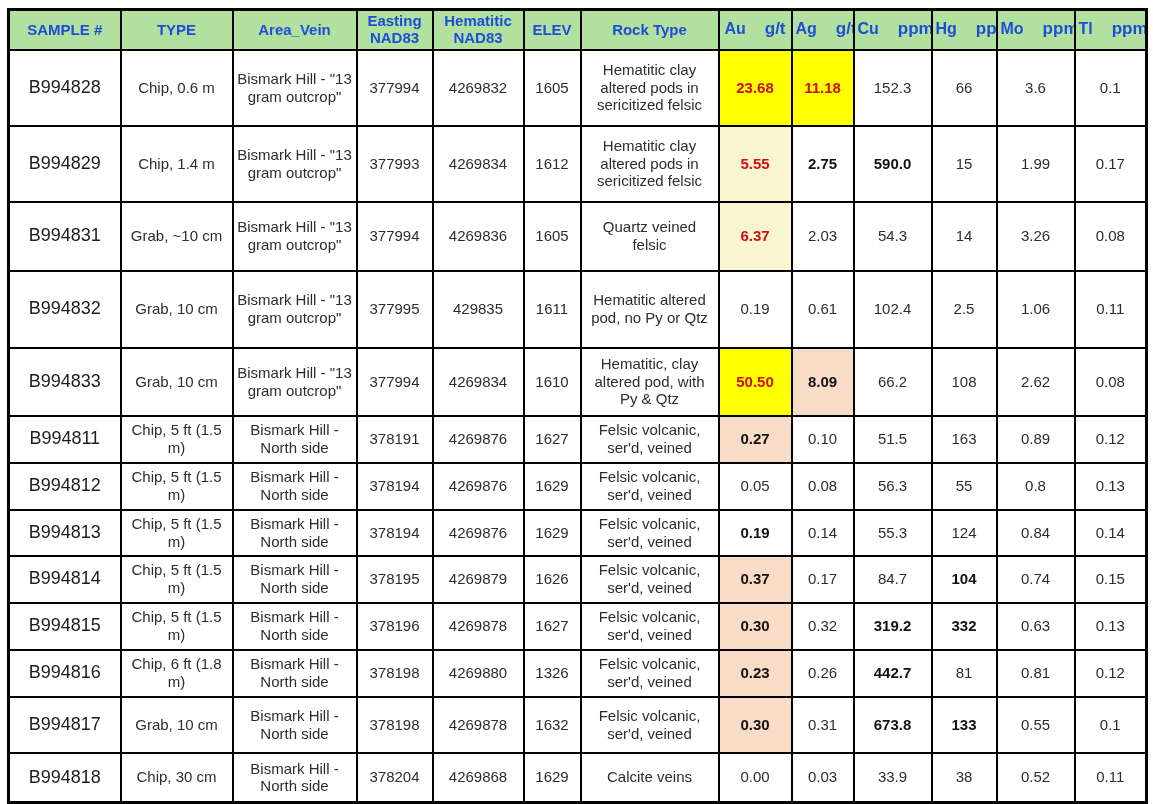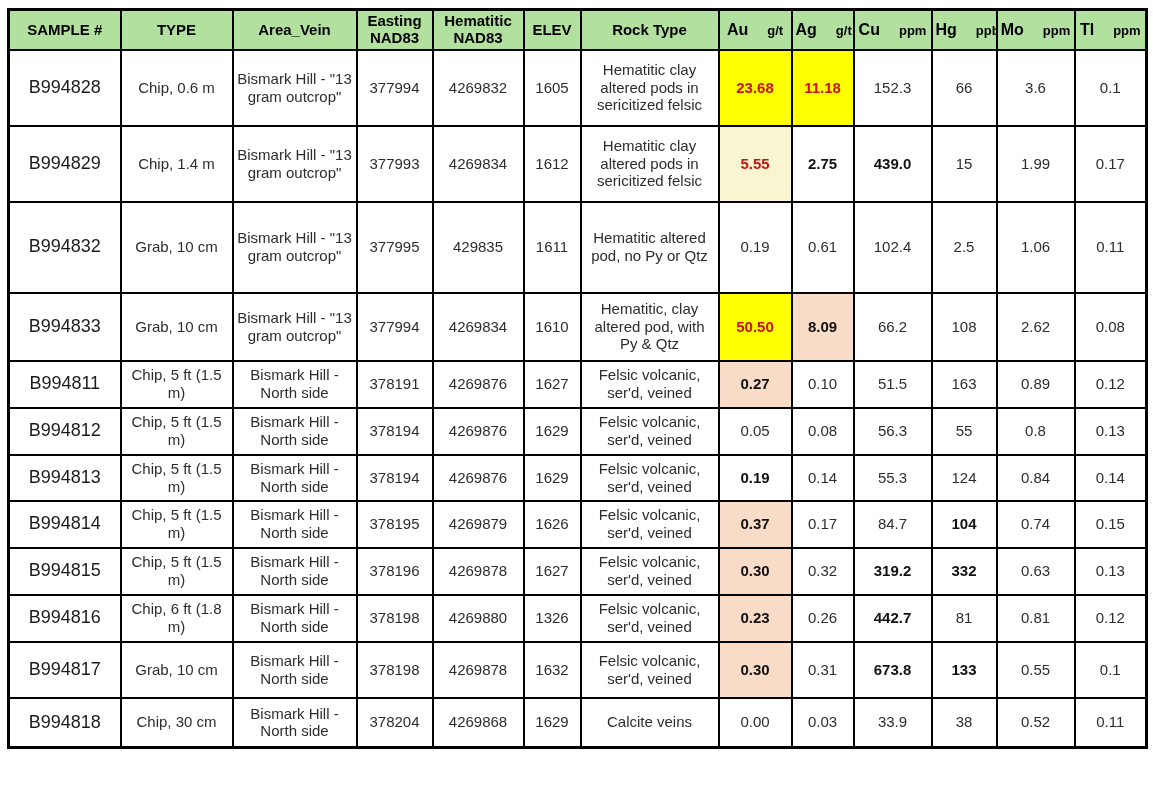--- a/index.html
+++ b/index.html
@@ -19,28 +19,28 @@
     border:2px solid #000;
     text-align:center;
     vertical-align:middle;
     padding:2px 3px;
     overflow:hidden;
     box-sizing:border-box;
   }
   thead tr { height:40px; }
   thead th {
     background:var(--green, #b2e09e);
-    color:#000000;
+    color:#1d4ed8;
     font-weight:bold;
     font-size:15px;
     line-height:1.1;
   }
   thead th .hlabel { white-space:pre-line; }
   thead th.assay-th .hlabel { font-size:16px; }
-  thead th.assay-th .hunit { font-size:13px; font-weight:bold; margin-left:19px; }
+  thead th.assay-th .hunit { font-size:17px; font-weight:bold; margin-left:19px; }
   tbody td {
     background:#ffffff;
     font-size:15px;
     color:#2d2d2d;
     line-height:1.18;
   }
   tbody td.c0 { font-size:18px; color:#1c1c1c; }
   tbody td.bold { font-weight:bold; color:#111; }
   tbody td.red  { color:var(--red, #cc1111); }
   tbody td.bg-yellow { background:var(--yellow, #ffff00); }
@@ -105,26 +105,41 @@
         <tr style="height: 76px;">
           <td class="c0">B994829</td>
           <td class="c1">Chip, 1.4 m</td>
           <td class="c2">Bismark Hill - "13 gram outcrop"</td>
           <td class="c3">377993</td>
           <td class="c4">4269834</td>
           <td class="c5">1612</td>
           <td class="c6">Hematitic clay altered pods in sericitized felsic</td>
           <td class="c7 bg-cream bold red">5.55</td>
           <td class="c8 bold">2.75</td>
-          <td class="c9 bold">439.0</td>
+          <td class="c9 bold">590.0</td>
           <td class="c10">15</td>
           <td class="c11">1.99</td>
           <td class="c12">0.17</td>
         </tr>
-        <tr style="height: 91px;">
+        <tr style="height: 69px;">
+          <td class="c0">B994831</td>
+          <td class="c1">Grab, ~10 cm</td>
+          <td class="c2">Bismark Hill - "13 gram outcrop"</td>
+          <td class="c3">377994</td>
+          <td class="c4">4269836</td>
+          <td class="c5">1605</td>
+          <td class="c6">Quartz veined felsic</td>
+          <td class="c7 bg-cream bold red">6.37</td>
+          <td class="c8">2.03</td>
+          <td class="c9">54.3</td>
+          <td class="c10">14</td>
+          <td class="c11">3.26</td>
+          <td class="c12">0.08</td>
+        </tr>
+        <tr style="height: 77px;">
           <td class="c0">B994832</td>
           <td class="c1">Grab, 10 cm</td>
           <td class="c2">Bismark Hill - "13 gram outcrop"</td>
           <td class="c3">377995</td>
           <td class="c4">429835</td>
           <td class="c5">1611</td>
           <td class="c6">Hematitic altered pod, no Py or Qtz</td>
           <td class="c7">0.19</td>
           <td class="c8">0.61</td>
           <td class="c9">102.4</td>

